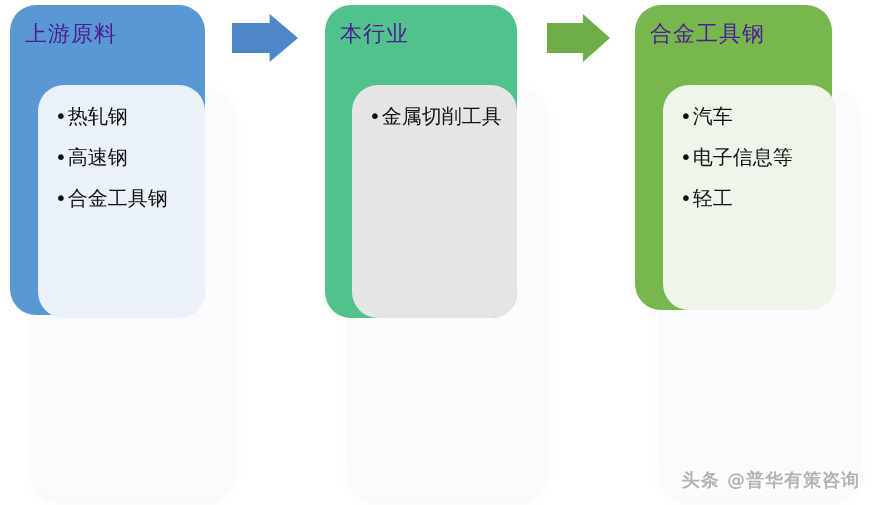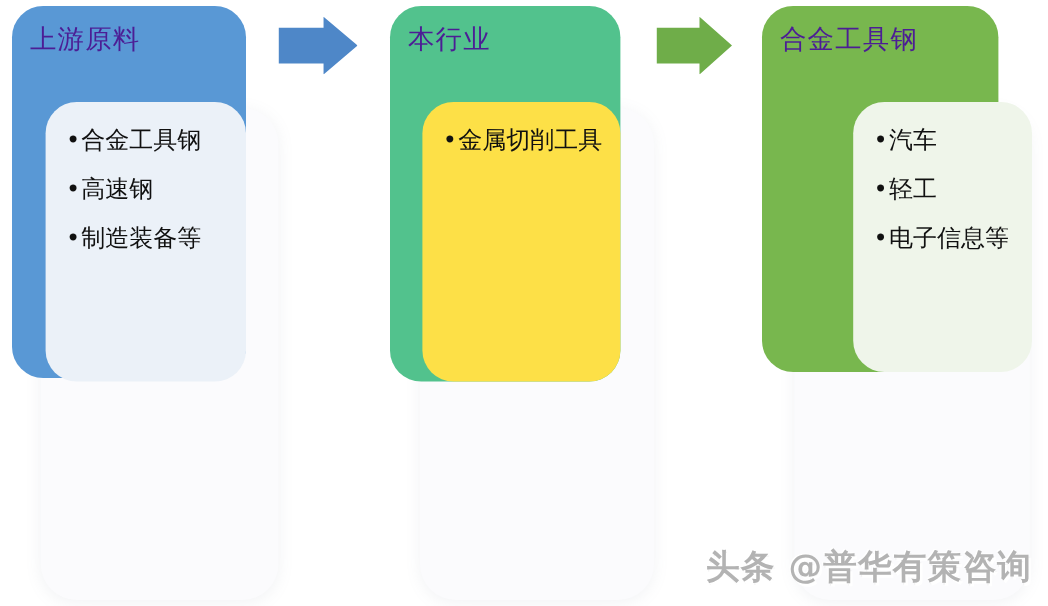--- a/index.html
+++ b/index.html
@@ -42,21 +42,21 @@
 
   
   .list-panel{
     position:absolute;
     border-radius:26px;
     box-sizing:border-box;
     padding:11px 6px 0 17px;
   }
   .c1-panel{left:38px;top:85px;width:167px;height:233px;}
   .c2-panel{left:352px;top:85px;width:165px;height:233px;}
-  .c3-panel{left:663px;top:85px;width:149px;height:225px;margin-left:48px;}
+  .c3-panel{left:663px;top:85px;width:173px;height:225px;}
   .li{
     line-height:41px;
     font-size:20px;
     color:#101010;
     white-space:nowrap;
   }
   .bullet{
     font-size:20px;
     margin-right:1px;
   }
@@ -66,61 +66,61 @@
     position:absolute;top:14px;height:48px;
     clip-path:polygon(0 19%,57% 19%,57% 0,100% 50%,57% 100%,57% 81%,0 81%);
   }
   .a1{left:232px;width:66px;}
   .a2{left:547px;width:63px;}
 
   
   .watermark{
     position:absolute;
     right:13px;bottom:13px;
-    font-size:28px;
+    font-size:18px;
     font-weight:bold;
     letter-spacing:1px;
     color:#b3b3b3;
     text-shadow:2px 2px 0 #ffffff,1px 1px 0 #f2f2f2,-1px -1px 0 #ffffff;
     white-space:nowrap;
   }
 </style>
 </head>
 <body>
 
 <div class="canvas">
 
   <div class="ghost c1-ghost"></div>
   <div class="ghost c2-ghost"></div>
   <div class="ghost c3-ghost"></div>
 
   <div class="main-box c1-main" style="background: rgb(89, 152, 213);">
     <div class="box-title">上游原料</div>
   </div>
   <div class="list-panel c1-panel" style="background: rgb(235, 241, 248);">
+      <div class="li"><span class="bullet">•</span><span>热轧钢</span></div>
+      <div class="li"><span class="bullet">•</span><span>高速钢</span></div>
       <div class="li"><span class="bullet">•</span><span>合金工具钢</span></div>
-      <div class="li"><span class="bullet">•</span><span>高速钢</span></div>
-      <div class="li"><span class="bullet">•</span><span>制造装备等</span></div>
     </div>
 
   <div class="arrow a1" style="background: rgb(78, 135, 200);"></div>
 
   <div class="main-box c2-main" style="background: rgb(82, 194, 141);">
     <div class="box-title">本行业</div>
   </div>
-  <div class="list-panel c2-panel" style="background: #fde047;">
+  <div class="list-panel c2-panel" style="background: #e5e5e5;">
       <div class="li"><span class="bullet">•</span><span>金属切削工具</span></div>
     </div>
 
   <div class="arrow a2" style="background: rgb(111, 173, 73);"></div>
 
   <div class="main-box c3-main" style="background: rgb(120, 183, 78);">
     <div class="box-title">合金工具钢</div>
   </div>
   <div class="list-panel c3-panel" style="background: rgb(239, 245, 234);">
       <div class="li"><span class="bullet">•</span><span>汽车</span></div>
+      <div class="li"><span class="bullet">•</span><span>电子信息等</span></div>
       <div class="li"><span class="bullet">•</span><span>轻工</span></div>
-      <div class="li"><span class="bullet">•</span><span>电子信息等</span></div>
     </div>
 
   <div class="watermark">头条 @普华有策咨询</div>
 
 </div>
 
 </body></html>

